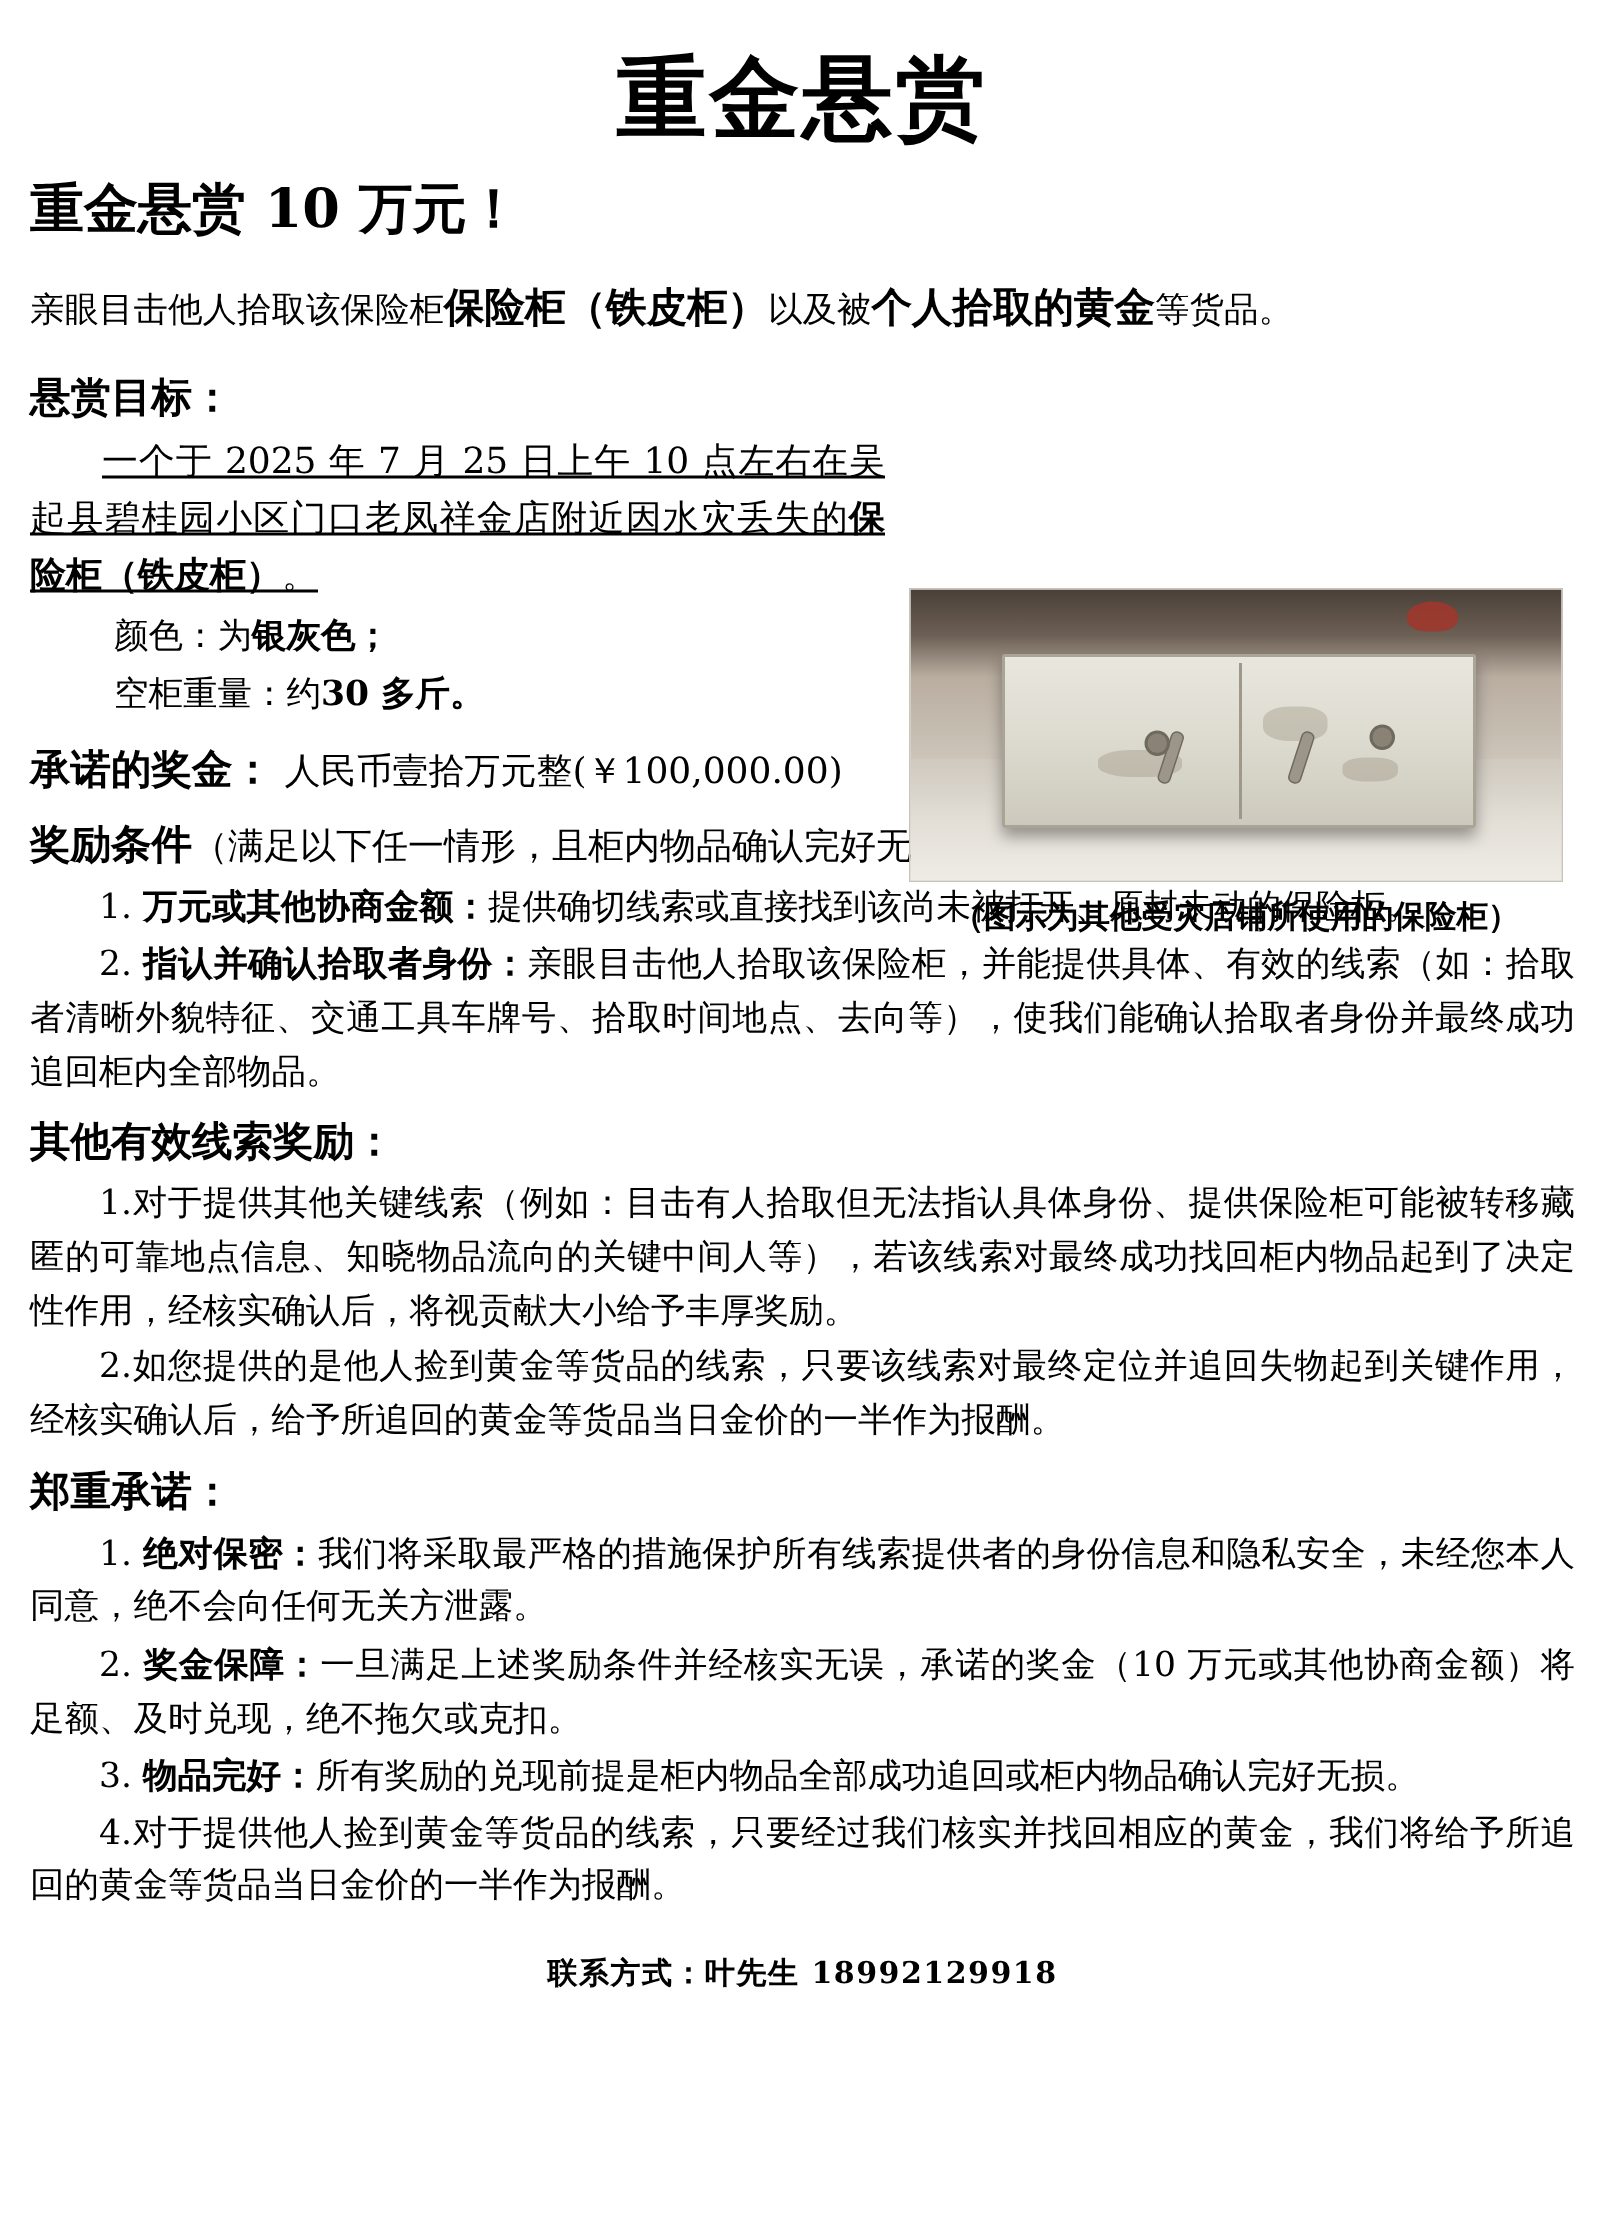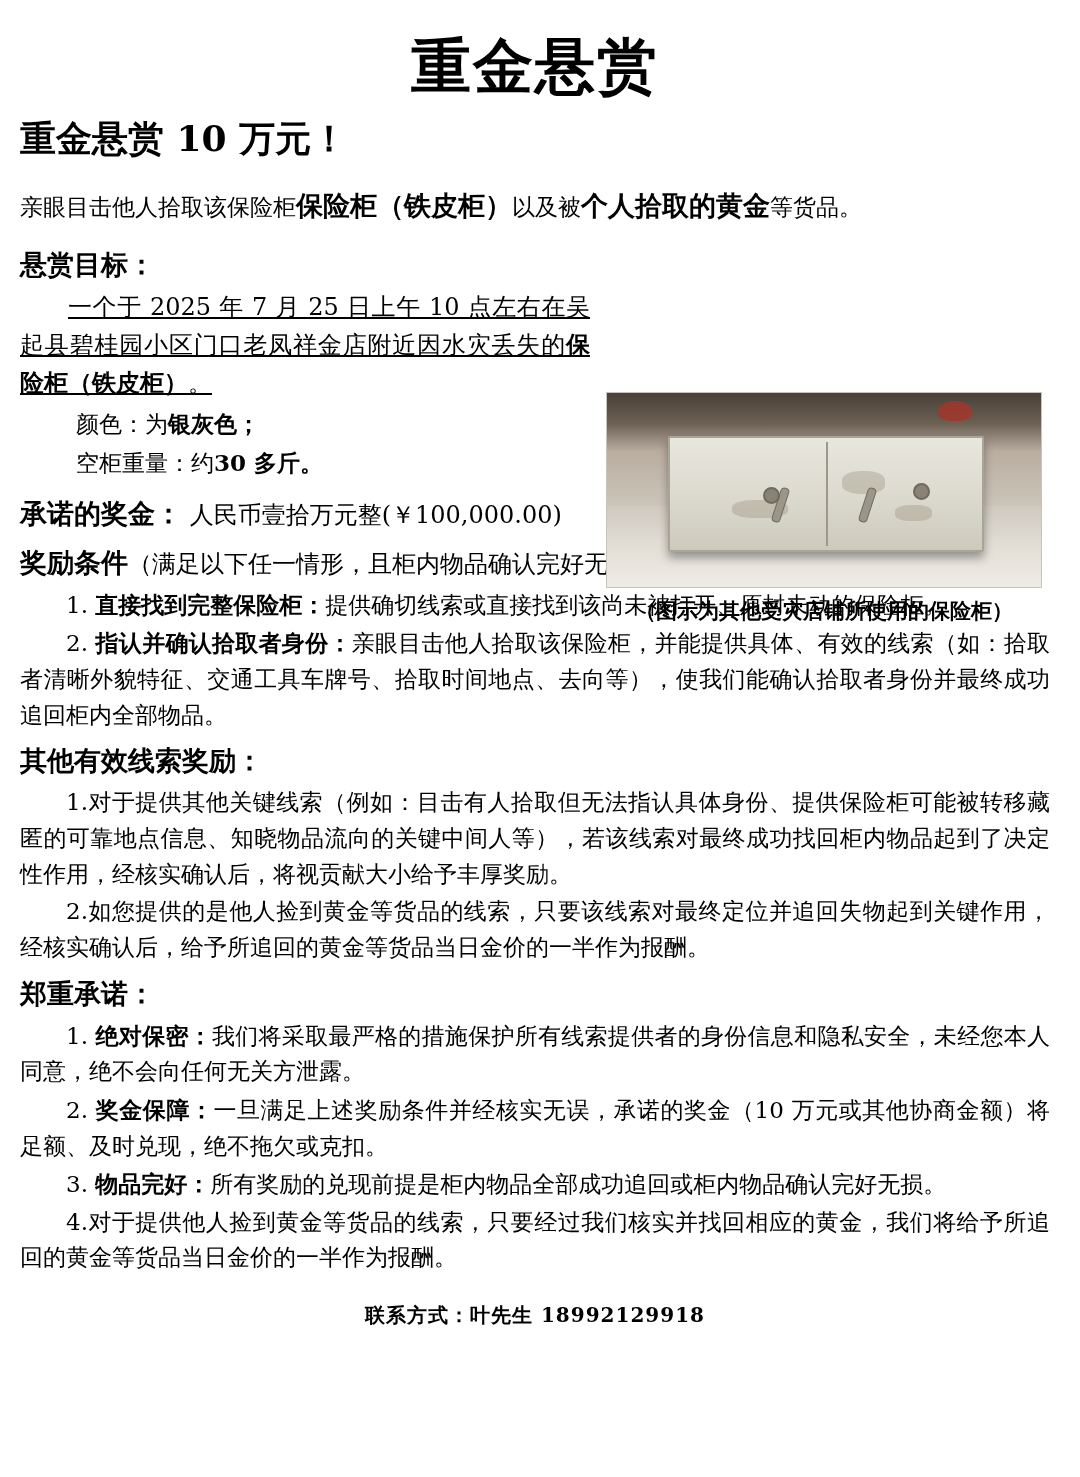--- a/index.html
+++ b/index.html
@@ -229,21 +229,21 @@
       <div>（图示为其他受灾店铺所使用的保险柜）</div>
     </div>
   </div>
 
   <div class="section-head">
     <span>奖励条件</span><span style="font-weight:normal;font-size:24px">（满足以下任一情形，且柜内物品确认完好无损、全部追回后兑现）：</span>
   </div>
 
   <p class="list-item hang">
     <span class="num">1.</span>
-    <span class="strong">直接找到完整保险柜：</span><span>提供确切线索或直接找到该尚未被打开、原封未动的保险柜。</span>
+    <span class="strong">万元或其他协商金额：</span><span>提供确切线索或直接找到该尚未被打开、原封未动的保险柜。</span>
   </p>
   <p class="list-item hang">
     <span class="num">2.</span>
     <span class="strong">指认并确认拾取者身份：</span><span>亲眼目击他人拾取该保险柜，并能提供具体、有效的线索（如：拾取者清晰外貌特征、交通工具车牌号、拾取时间地点、去向等），使我们能确认拾取者身份并最终成功追回柜内全部物品。</span>
   </p>
 
   <div class="section-head">其他有效线索奖励：</div>
 
   <p class="list-item hang">
     <span class="num">1.</span><span>对于提供其他关键线索（例如：目击有人拾取但无法指认具体身份、提供保险柜可能被转移藏匿的可靠地点信息、知晓物品流向的关键中间人等），若该线索对最终成功找回柜内物品起到了决定性作用，经核实确认后，将视贡献大小给予丰厚奖励。</span>

